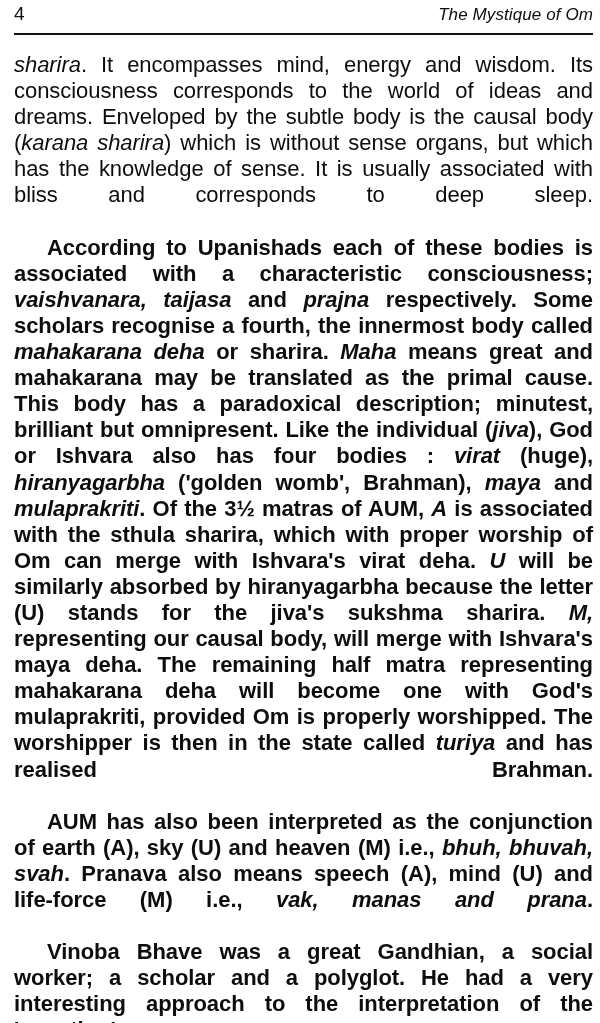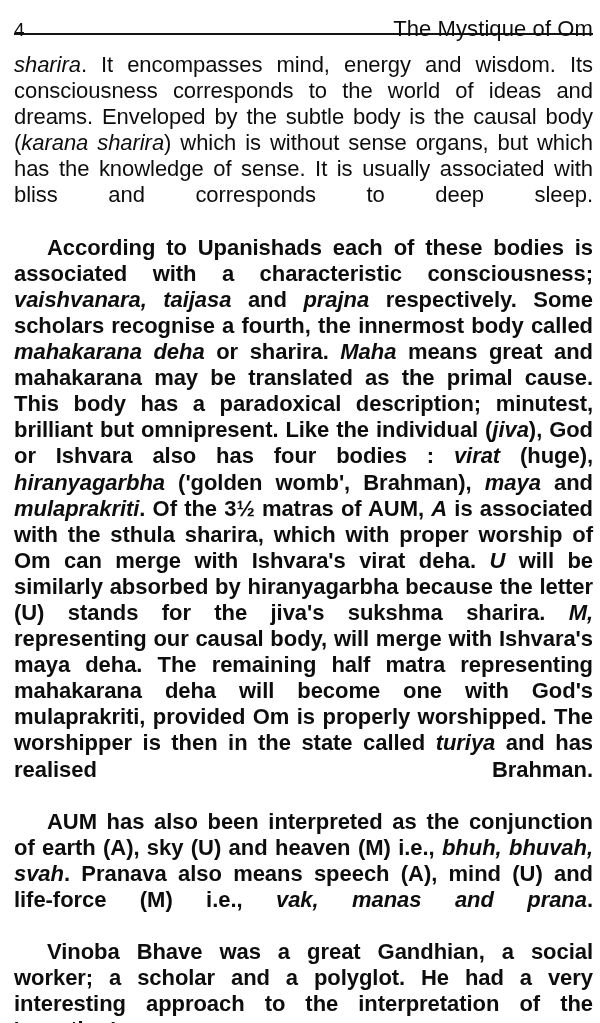--- a/index.html
+++ b/index.html
@@ -32,25 +32,25 @@
     height: 30px;
     padding-top: 4px;
     box-sizing: border-box;
   }
   .folio {
     font-size: 19px;
     letter-spacing: 0.2px;
     line-height: 1;
   }
   .book-title {
-    font-size: 22px;
+    font-size: 17px;
+    font-style: italic;
     letter-spacing: 0.1px;
     line-height: 1;
     padding-right: 3px;
-    margin-top: 14px;
   }
   .head-rule {
     height: 0;
     border: 0;
     border-top: 2.4px solid #141414;
     margin: 3px 3px 0 0;
   }
 
   
   .body-col {

